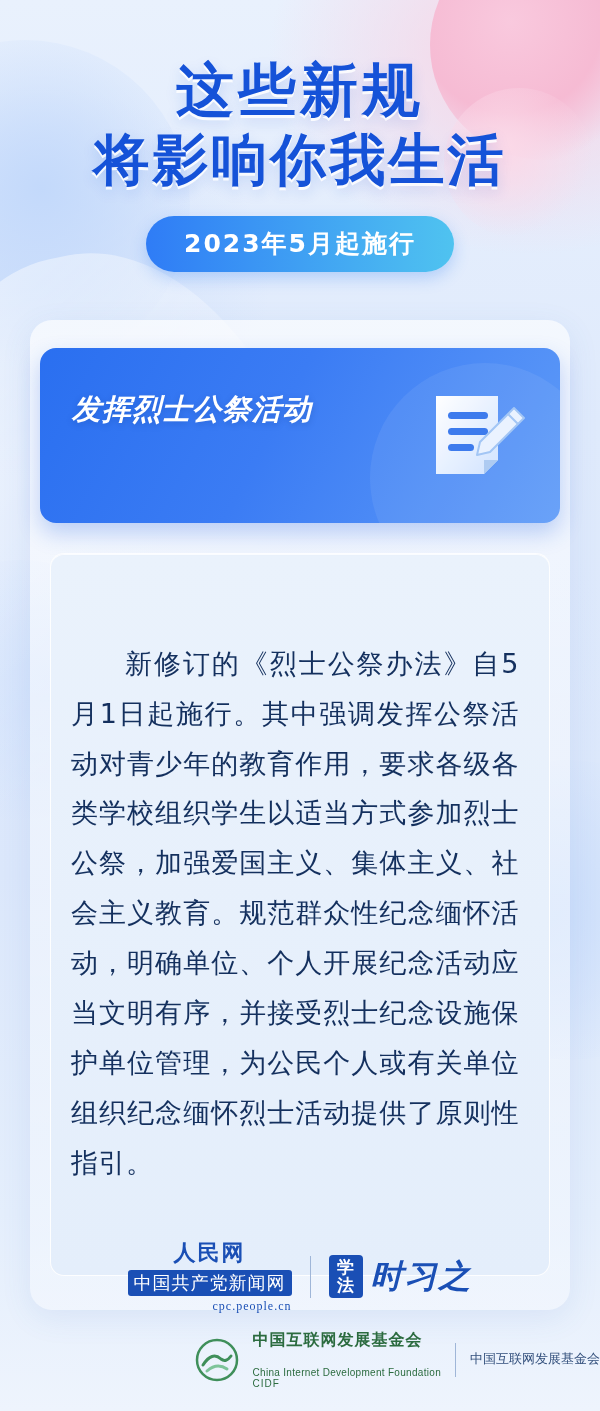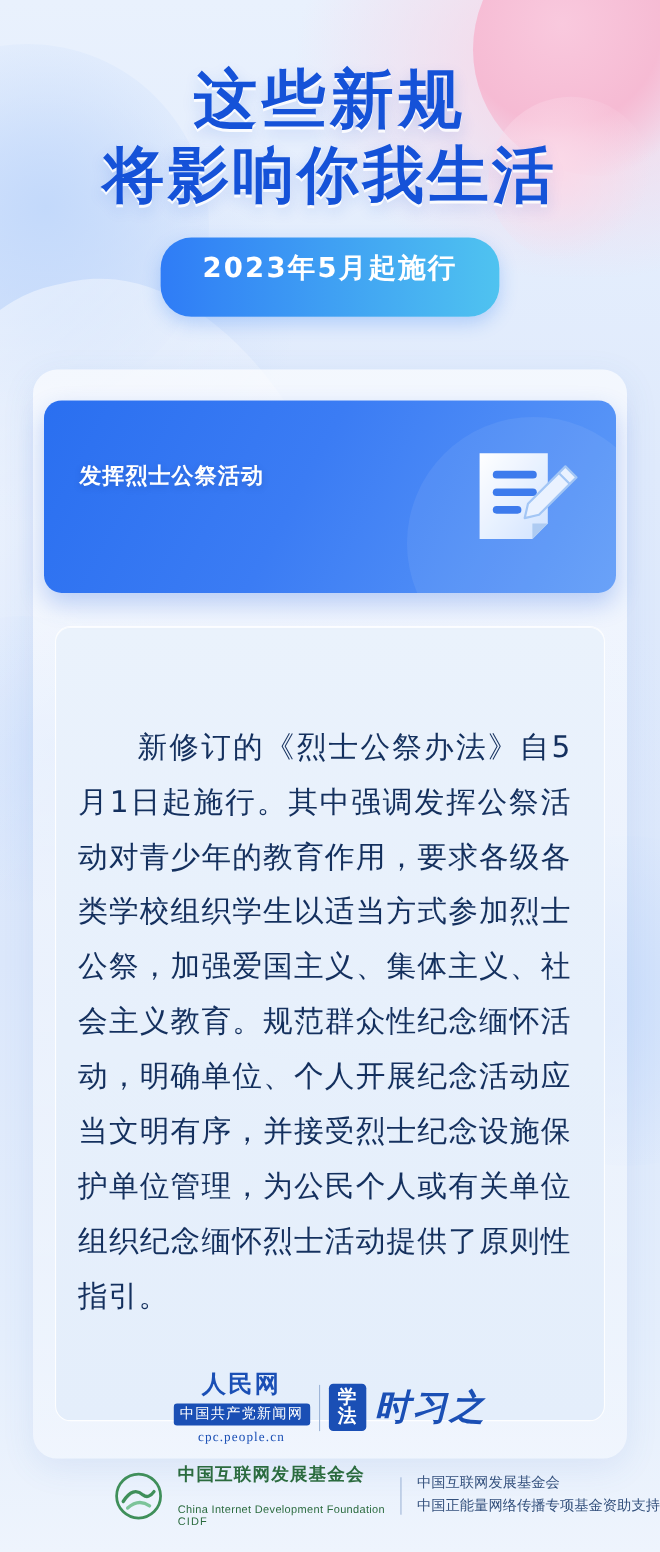--- a/index.html
+++ b/index.html
@@ -88,21 +88,21 @@
     letter-spacing: 3px;
     margin-top: 6px;
   }
   .subtitle-wrap {
     margin-top: 24px;
     display: flex;
     justify-content: center;
   }
   .subtitle {
     display: inline-block;
-    padding: 11px 38px 28px;
+    padding: 11px 38px 12px;
     border-radius: 28px;
     background: linear-gradient(90deg, #2f7cf6 0%, #4fc3f0 100%);
     color: #ffffff;
     font-family: "DejaVu Sans", sans-serif;
     font-weight: 700;
     font-size: 25px;
     letter-spacing: 2px;
     box-shadow: 0 6px 16px rgba(47,124,246,.28);
   }
 
@@ -129,28 +129,29 @@
     content: "";
     position: absolute;
     right: -40px; bottom: -70px;
     width: 230px; height: 230px;
     border-radius: 50%;
     background: rgba(255,255,255,.07);
   }
   .banner-text {
     position: absolute;
     left: 32px;
-    top: 53px;
+    top: 40px;
     color: #ffffff;
     font-family: "DejaVu Sans", sans-serif;
     font-weight: 700;
-    font-size: 20px;
+    font-size: 29px;
     line-height: 1.5;
     letter-spacing: 1px;
     text-shadow: 0 2px 6px rgba(12,50,130,.25);
+    font-style: italic;
   }
   .banner-icon {
     position: absolute;
     right: 34px;
     top: 36px;
     width: 104px;
     height: 104px;
   }
 
   .body-card {
@@ -177,51 +178,52 @@
     position: absolute;
     left: 0;
     right: 0;
     bottom: 0;
     padding-bottom: 22px;
   }
   .logos {
     display: flex;
     justify-content: center;
     align-items: center;
-    gap: 8px;
+    gap: 18px;
   }
   .pm-logo {
     text-align: center;
     line-height: 1.25;
   }
   .pm-logo .cn {
     font-family: "DejaVu Serif", serif;
     font-weight: 700;
     font-size: 22px;
     color: #1a4fb5;
     letter-spacing: 2px;
   }
   .pm-logo .sub {
     font-family: "DejaVu Sans", sans-serif;
-    font-size: 13px;
+    font-size: 18px;
     color: #1a4fb5;
     background: #1a4fb5;
     color: #fff;
     padding: 2px 6px;
     border-radius: 3px;
     margin-top: 3px;
     display: inline-block;
     letter-spacing: 1px;
   }
   .pm-logo .en {
     font-family: "Liberation Serif", serif;
     font-size: 12px;
     color: #1a4fb5;
     letter-spacing: 1px;
     margin-top: 3px;
+    text-align: right;
   }
   .divider-v {
     width: 1px;
     height: 42px;
     background: #9fb6d8;
   }
   .xuefa {
     display: flex;
     align-items: center;
     gap: 8px;
@@ -372,18 +374,17 @@
         </svg>
       </div>
       <div class="cidf-names">
         <div class="cn">中国互联网发展基金会</div>
         <div class="en">China Internet Development Foundation</div>
         <div class="abbr">CIDF</div>
       </div>
       <div class="cidf-divider"></div>
       <div class="cidf-right">
         <div>中国互联网发展基金会</div>
-        <div>中国正能量网络传播专项基金资助支持</div>
       </div>
     </div>
   </div>
 
 </div>
 
 </body></html>

